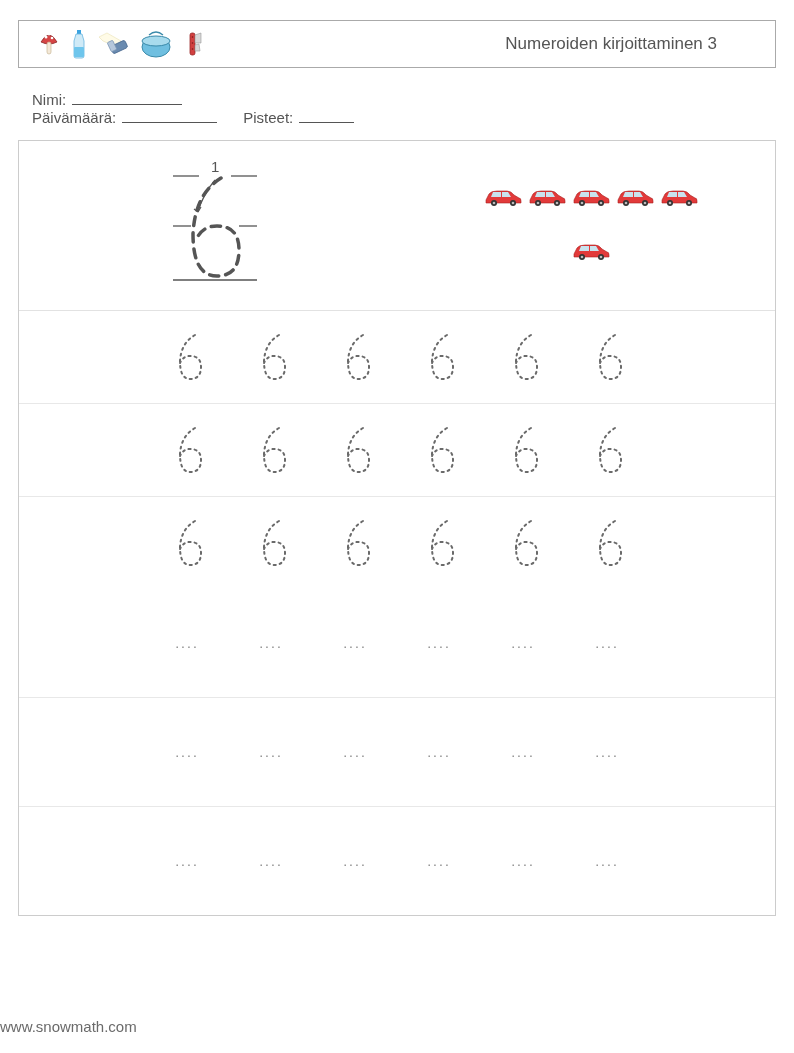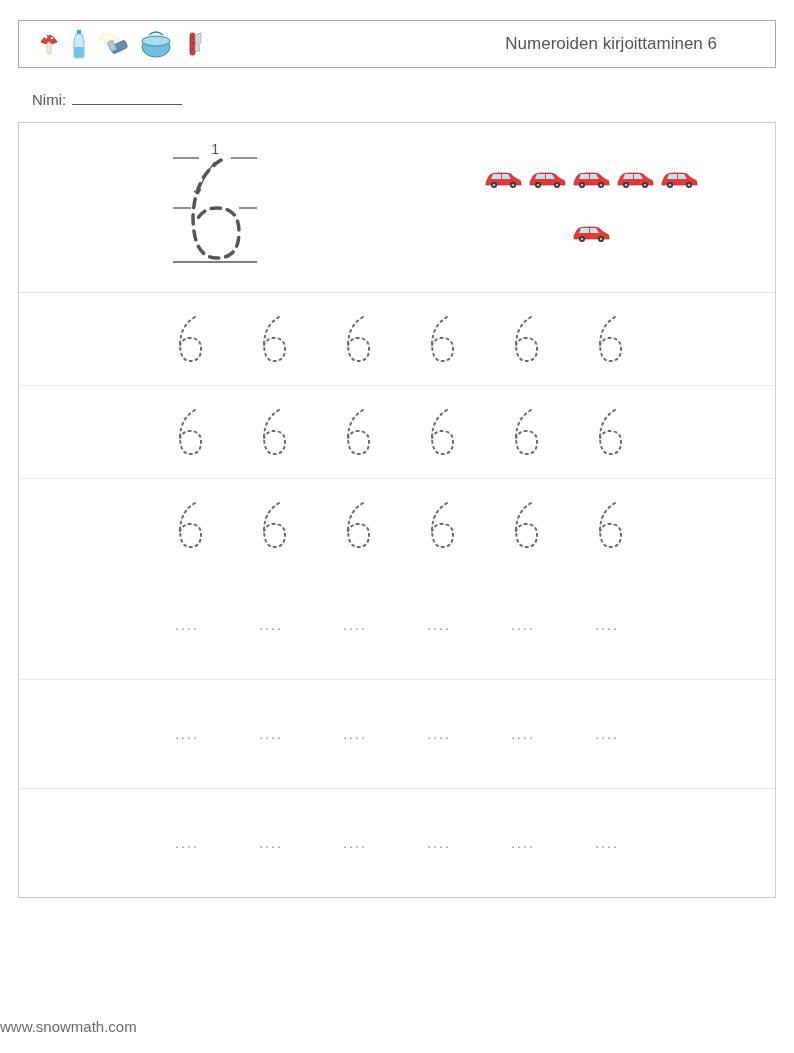--- a/index.html
+++ b/index.html
@@ -155,27 +155,34 @@
         <svg width="24" height="30" viewBox="0 0 24 30">
           <rect x="7" y="4" width="5" height="22" rx="2" fill="#d14040" stroke="#9a2a2a" stroke-width="0.8"></rect>
           <path d="M12 6 L18 4 L18 14 L12 14 Z" fill="#d8d8d8" stroke="#999" stroke-width="0.6"></path>
           <path d="M12 16 L16 15 L17 22 L12 22 Z" fill="#d8d8d8" stroke="#999" stroke-width="0.6"></path>
           <circle cx="9.5" cy="8" r="0.8" fill="#7a1a1a"></circle>
             <circle cx="9.5" cy="14" r="0.8" fill="#7a1a1a"></circle>
             <circle cx="9.5" cy="20" r="0.8" fill="#7a1a1a"></circle>
         </svg>
       </span>
     </div>
-    <div class="header-title">Numeroiden kirjoittaminen 6</div>
+    <div class="header-title">Numeroiden kirjoittaminen 3</div>
   </div>
 
   <div class="meta-row">
     <div class="meta-left">
       <span>Nimi:</span>
       <span class="blank-line blank-md"></span>
+    </div>
+    <div class="meta-right">
+      <span>Päivämäärä:</span>
+      <span class="blank-line blank-sm"></span>
+      <span style="width:14px"></span>
+      <span>Pisteet:</span>
+      <span class="blank-line blank-xs"></span>
     </div>
   </div>
 
   <div class="worksheet">
     <div class="top-row">
       <div class="top-left">
         <svg width="140" height="140" viewBox="0 0 140 140">
           <line x1="30" y1="20" x2="56" y2="20" stroke="#555" stroke-width="1.3"></line>
           <line x1="88" y1="20" x2="114" y2="20" stroke="#555" stroke-width="1.3"></line>
           <line x1="30" y1="124" x2="114" y2="124" stroke="#555" stroke-width="1.3"></line>

